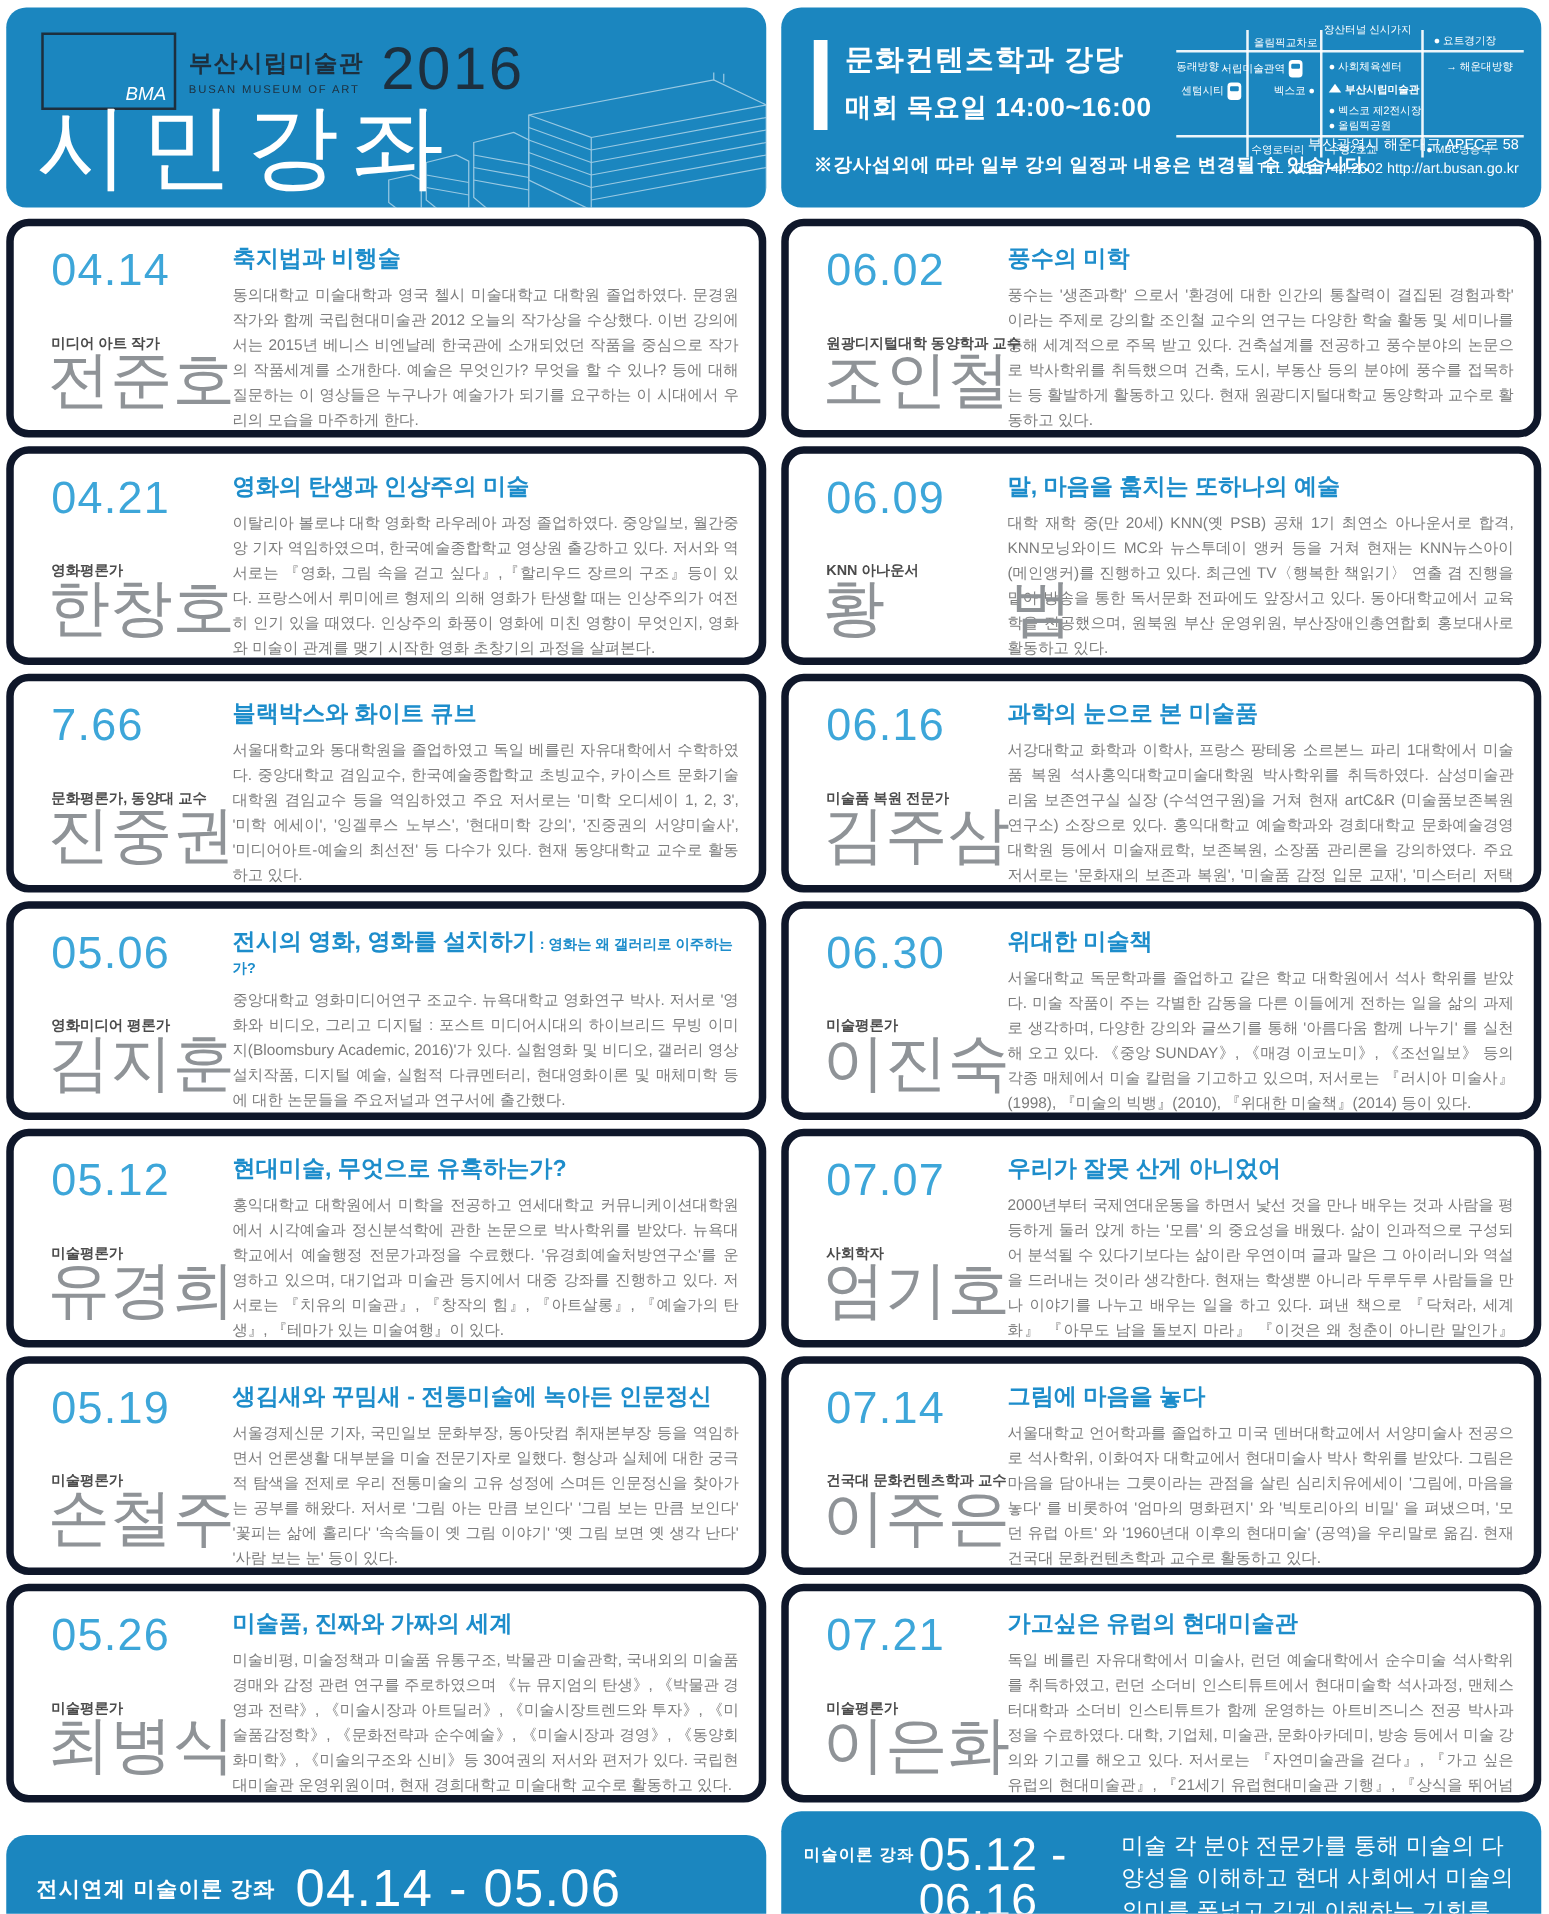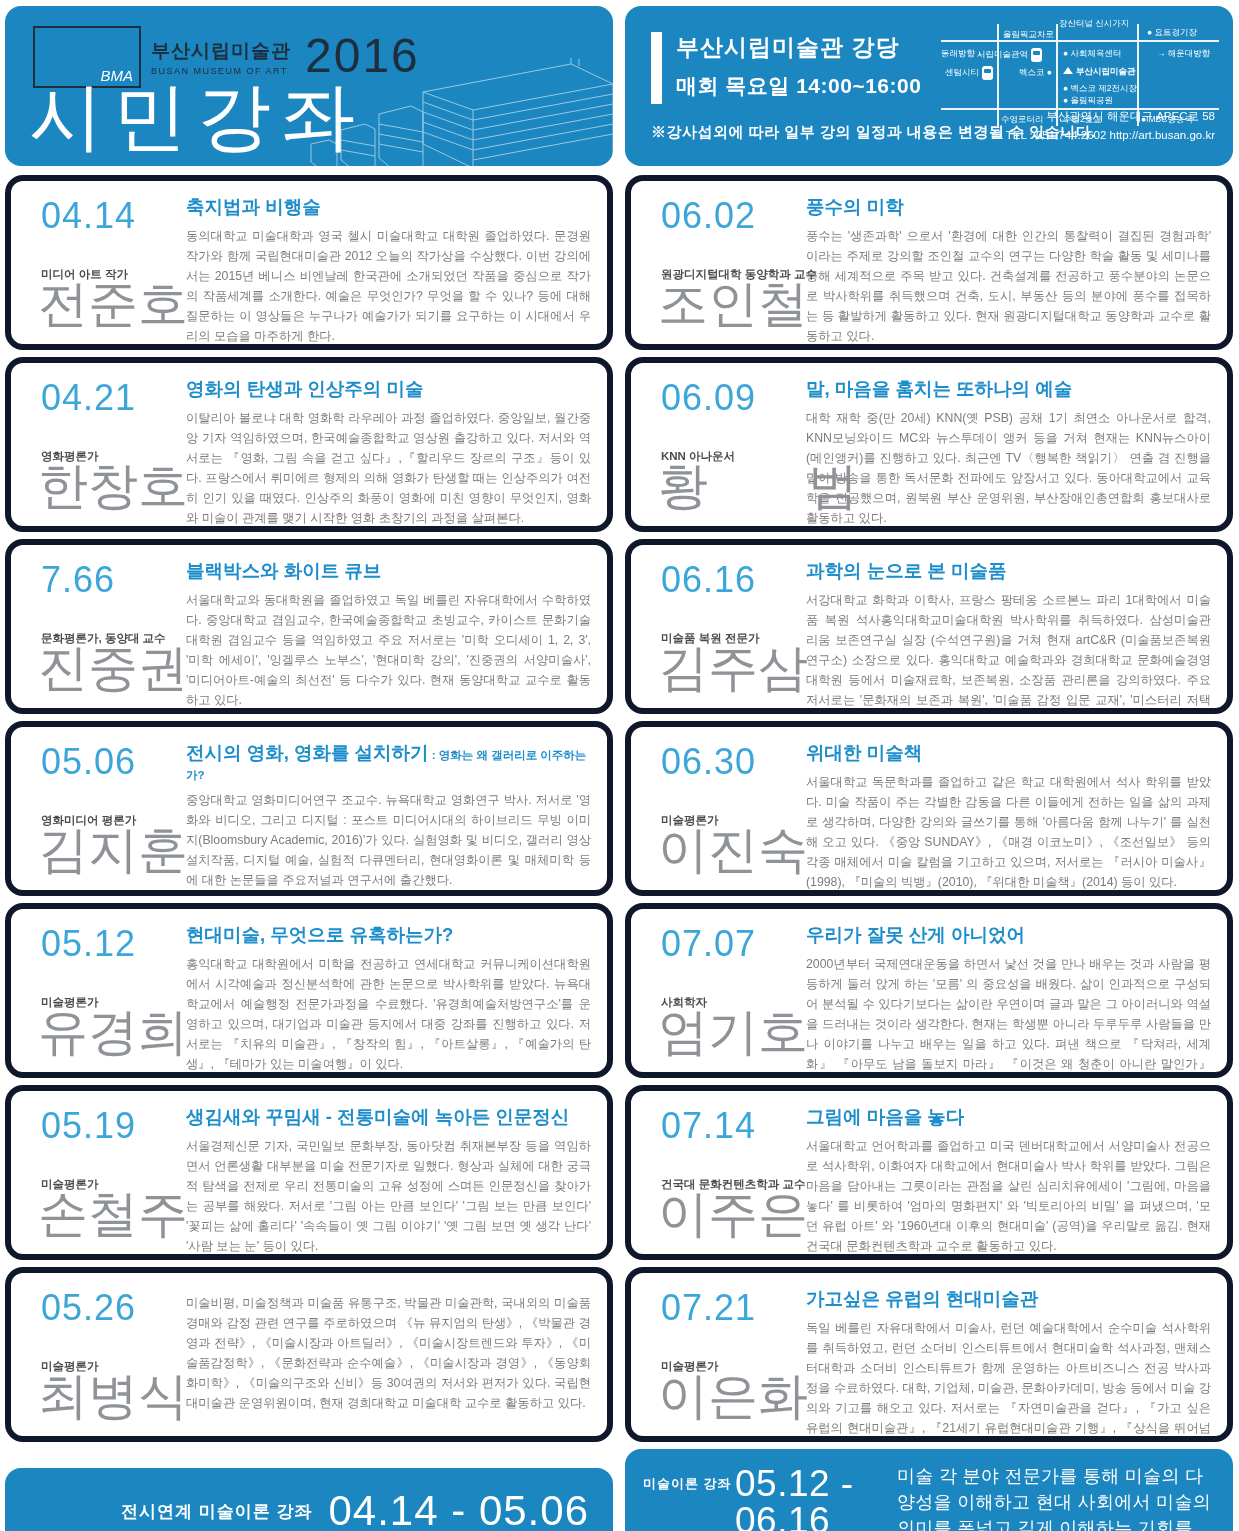--- a/index.html
+++ b/index.html
@@ -45,21 +45,21 @@
   .c-role{position:absolute;left:30px;top:86px;font-size:11.5px;font-weight:bold;color:#4b4b4b;white-space:nowrap;}
   .c-name{position:absolute;left:27px;top:98px;font-size:50px;font-weight:300;color:#8f9397;white-space:nowrap;line-height:1;}
   .c-text{margin-left:175px;padding:13px 16px 0 0;}
   .c-title{font-size:18.5px;font-weight:bold;color:#1d8dcb;white-space:nowrap;letter-spacing:0;}
   .c-sub{font-size:11.5px;font-weight:bold;color:#1d8dcb;}
   .c-body{margin-top:8px;font-size:12.3px;line-height:1.62;color:#7c7c7c;text-align:justify;}
 
   
   .foot{background:#1b86bf;border-radius:16px;color:#fff;position:relative;overflow:hidden;}
   .foot-left{margin-top:26px;height:140px;padding:0 24px;}
-  .fl-head{display:flex;align-items:center;padding-top:22px;justify-content:flex-end;}
+  .fl-head{display:flex;align-items:center;padding-top:22px;}
   .fl-label{font-size:17px;font-weight:bold;letter-spacing:1px;}
   .fl-dates{font-size:42px;font-weight:200;margin-left:16px;letter-spacing:1px;line-height:1;}
   .fl-desc{font-size:18.5px;line-height:1.5;margin-top:8px;letter-spacing:0.5px;}
 
   .foot-right{margin-top:4px;height:162px;padding:14px 20px 0 18px;}
   .fr-row{display:flex;margin-bottom:14px;}
   .fr-label{width:92px;font-size:13px;font-weight:bold;padding-top:12px;letter-spacing:1px;flex:none;}
   .fr-dates{width:162px;font-size:37px;font-weight:200;line-height:1;padding-top:2px;flex:none;letter-spacing:0.5px;}
   .fr-desc{flex:1;font-size:18px;line-height:1.45;letter-spacing:0.3px;}
 </style>
@@ -95,21 +95,21 @@
           <polygon points="28,94 46,90 54,94 54,118 36,118 28,112"></polygon>
           <path d="M288,14 288,8 M296,16 296,9"></path>
         </g>
       </svg>
     </div>
 
     <div class="col hdr hdr-right">
       <div class="venue">
         <div class="venue-bar"></div>
         <div>
-          <div class="venue-l1">부산시립미술관 강당</div>
+          <div class="venue-l1">문화컨텐츠학과 강당</div>
           <div class="venue-l2">매회 목요일 14:00~16:00</div>
         </div>
       </div>
 
       <div class="map">
         <div class="road rh" style="top:22px;"></div>
         <div class="road rh" style="top:90px;"></div>
         <div class="road rv" style="left:56px;"></div>
         <div class="road rv" style="left:115px;"></div>
         <div class="road rv" style="left:196px;"></div>
@@ -211,20 +211,23 @@
       </div>
       <div class="c-body">서울경제신문 기자, 국민일보 문화부장, 동아닷컴 취재본부장 등을 역임하면서 언론생활 대부분을 미술 전문기자로 일했다. 형상과 실체에 대한 궁극적 탐색을 전제로 우리 전통미술의 고유 성정에 스며든 인문정신을 찾아가는 공부를 해왔다. 저서로 '그림 아는 만큼 보인다' '그림 보는 만큼 보인다' '꽃피는 삶에 홀리다' '속속들이 옛 그림 이야기' '옛 그림 보면 옛 생각 난다' '사람 보는 눈' 등이 있다.</div>
     </div>
   </div>
 
   <div class="card">
     <div class="c-date">05.26</div>
     <div class="c-role">미술평론가</div>
     <div class="c-name">최병식</div>
     <div class="c-text">
+      <div>
+        <span class="c-title">미술품, 진짜와 가짜의 세계</span><span class="c-sub"></span>
+      </div>
       <div class="c-body">미술비평, 미술정책과 미술품 유통구조, 박물관 미술관학, 국내외의 미술품경매와 감정 관련 연구를 주로하였으며 《뉴 뮤지엄의 탄생》, 《박물관 경영과 전략》, 《미술시장과 아트딜러》, 《미술시장트렌드와 투자》, 《미술품감정학》, 《문화전략과 순수예술》, 《미술시장과 경영》, 《동양회화미학》, 《미술의구조와 신비》등 30여권의 저서와 편저가 있다. 국립현대미술관 운영위원이며, 현재 경희대학교 미술대학 교수로 활동하고 있다.</div>
     </div>
   </div>
 </div>
       <div class="foot foot-left">
         <div class="fl-head">
           <span class="fl-label">전시연계 미술이론 강좌</span>
           <span class="fl-dates">04.14 - 05.06</span>
         </div>
         <div class="fl-desc">기획전시와 연계한 강좌로, 미술의 영역인 비디오아트와 상업적 영상인 영화가 상호 소통, 융합, 발전하는 오늘날의 상황을 통해 영상예술 전반을 살펴본다.</div>

